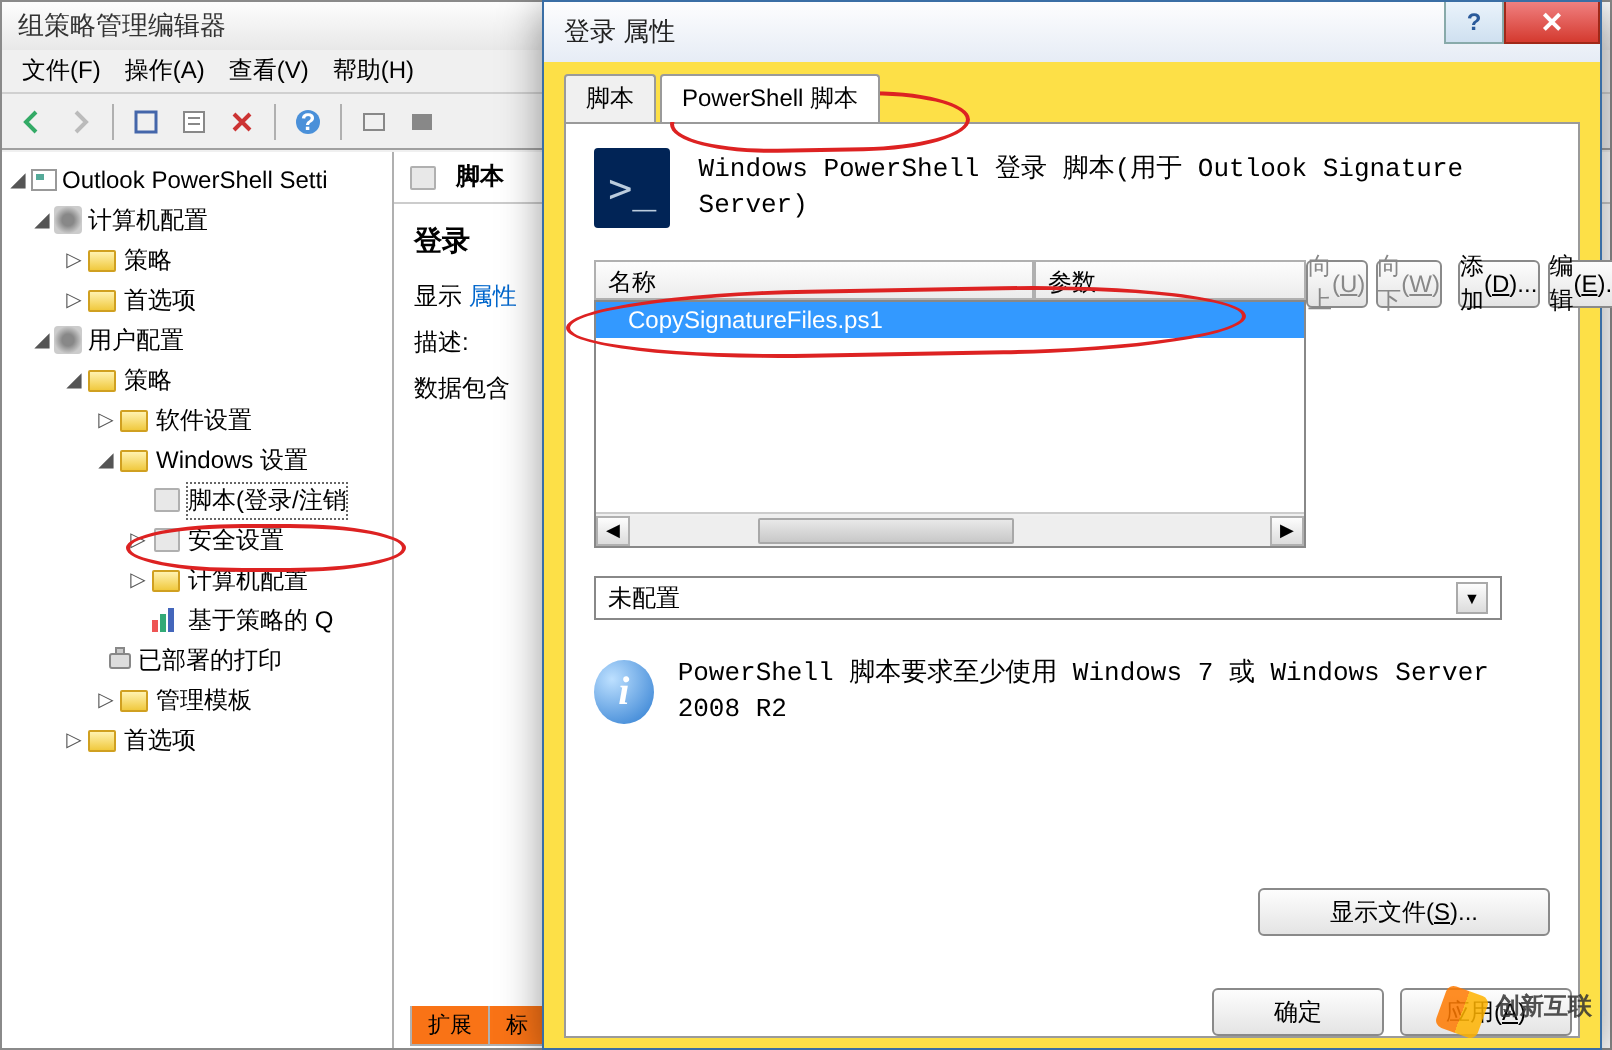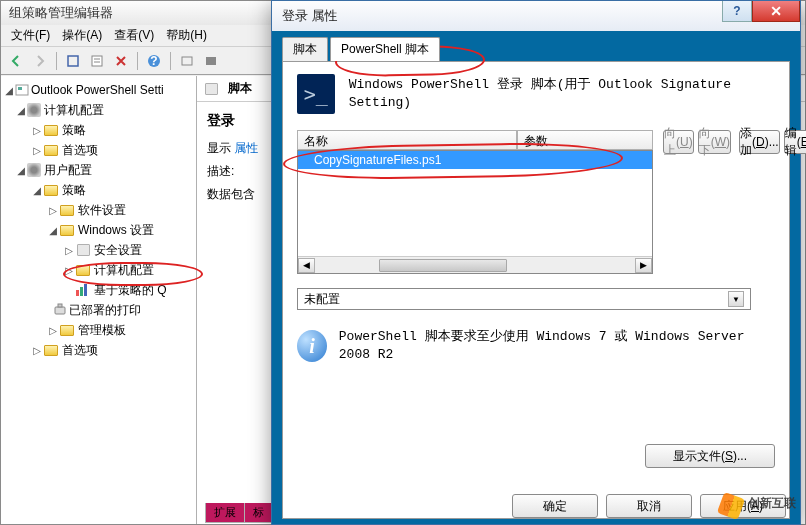--- a/index.html
+++ b/index.html
@@ -29,40 +29,40 @@
 .tree-row.selected .label-box { outline: 1px dotted #666; }
 .red-circle1 { position: absolute; border: 2px solid #d22; border-radius: 50%; pointer-events: none; }
 
 .content-pane { flex: 1; background: #fff; position: relative; }
 .content-header { height: 26px; background: #fff; border-bottom: 1px solid #ccc; display: flex; align-items: center; padding-left: 6px; gap: 6px; }
 .content-body { padding: 10px; }
 .content-title { font-weight: bold; font-size: 14px; margin-bottom: 10px; }
 .content-label { margin: 6px 0; }
 .content-link { color: #0066cc; }
 .bottom-tabs { position: absolute; bottom: 0; left: 0; height: 22px; display: flex; align-items: center; padding-left: 8px; }
-.bottom-tab { border: 1px solid #b0b0b0; border-top: none; padding: 2px 8px; background: #be185d; margin-right: -1px; font-size: 11px; }
-
-
-.dialog { position: absolute; left: 271px; top: 0; width: 530px; height: 525px; background: #0369a1; border: 1px solid #3a6ea5; box-shadow: 0 4px 20px rgba(0,0,0,0.4); }
+.bottom-tab { border: 1px solid #b0b0b0; border-top: none; padding: 2px 8px; background: #f97316; margin-right: -1px; font-size: 11px; }
+
+
+.dialog { position: absolute; left: 271px; top: 0; width: 530px; height: 525px; background: #fde047; border: 1px solid #3a6ea5; box-shadow: 0 4px 20px rgba(0,0,0,0.4); }
 .dlg-titlebar { height: 30px; background: linear-gradient(#fdfdfe,#e6ecf5); display: flex; align-items: center; padding-left: 10px; position: relative; }
 .dlg-title { font-size: 13px; color: #222; }
 .dlg-btns { position: absolute; right: 0; top: 0; display: flex; }
 .dlg-btn { width: 30px; height: 21px; border: 1px solid #8aa; border-top: none; background: linear-gradient(#eaf3fb,#cfe0f0); display: flex; align-items: center; justify-content: center; font-family: Arial; }
 .dlg-btn.help { width: 30px; }
 .dlg-btn.close { width: 48px; background: linear-gradient(#f08080,#d43a2f); color: #fff; font-size: 14px; font-weight: bold; border-color: #a02818; }
 .dlg-inner { position: absolute; top: 38px; left: 10px; right: 10px; bottom: 8px; }
 .dlg-tabstrip { height: 22px; display: flex; align-items: flex-end; }
 .dlg-tab { border: 1px solid #9a9a9a; border-bottom: none; padding: 3px 10px; background: #f0f0f0; margin-right: 2px; border-radius: 2px 2px 0 0; }
 .dlg-tab.active { background: #fff; position: relative; z-index: 2; }
 .dlg-tab-body { border: 1px solid #9a9a9a; background: #fff; height: 458px; padding: 12px 14px; position: relative; }
 .ps-header { display: flex; align-items: center; gap: 14px; margin-bottom: 16px; }
 .ps-icon { width: 40px; height: 40px; background: #012456; border-radius: 2px; display: flex; align-items: center; justify-content: center; color: #bcd; font-size: 20px; font-family: Consolas, monospace; }
 .ps-text { font-family: Consolas, 'Courier New', monospace; font-size: 13px; line-height: 1.4; }
 
-.listbox-wrap { display: flex; gap: 10px; margin-top: 6px; }
+.listbox-wrap { display: flex; margin-top: 6px; }
 .listbox { width: 356px; }
 .list-headers { display: flex; height: 20px; }
 .list-header { border: 1px solid #b0b0b0; background: linear-gradient(#fdfdfd,#ececec); padding: 2px 6px; font-size: 12px; }
 .list-header.name { width: 220px; }
 .list-header.param { flex: 1; }
 .list-content { border: 1px solid #888; height: 124px; background: #fff; position: relative; overflow: hidden; }
 .list-row.selected { background: #3399ff; color: #fff; padding: 2px 16px; height: 18px; }
 .list-scroll { position: absolute; bottom: 0; left: 0; right: 0; height: 17px; background: #f0f0f0; border-top: 1px solid #ccc; display: flex; align-items: center; }
 .scroll-arrow { width: 17px; height: 15px; background: linear-gradient(#fdfdfd,#dcdcdc); border: 1px solid #b0b0b0; display: flex; align-items: center; justify-content: center; font-size: 9px; }
 .scroll-track { flex: 1; height: 15px; background: #eee; position: relative; }
@@ -75,21 +75,21 @@
 .win-btn .ul { text-decoration: underline; }
 
 .order-row { margin-top: 14px; }
 .select-box { margin-top: 4px; width: 454px; height: 22px; border: 1px solid #888; background: #fff; padding: 2px 6px; display: flex; align-items: center; justify-content: space-between; }
 .select-arrow { width: 16px; height: 16px; background: linear-gradient(#fdfdfd,#dcdcdc); border: 1px solid #aaa; display: flex; align-items: center; justify-content: center; font-size: 8px; }
 
 .info-row { display: flex; align-items: center; gap: 12px; margin-top: 18px; }
 .info-icon { width: 32px; height: 32px; border-radius: 50%; background: radial-gradient(circle at 30% 30%, #bde0ff, #2a7ad0); display: flex; align-items: center; justify-content: center; color: #fff; font-family: Georgia, serif; font-style: italic; font-size: 20px; font-weight: bold; }
 .info-text { font-family: Consolas, 'Courier New', monospace; font-size: 13px; line-height: 1.4; }
 
-.show-files-btn { position: absolute; right: 14px; bottom: 50px; width: 130px; margin-left: 45px; }
+.show-files-btn { position: absolute; right: 14px; bottom: 50px; width: 146px; margin-left: 45px; }
 
 .footer-btns { position: absolute; right: 14px; bottom: 10px; display: flex; gap: 8px; }
 .footer-btns .win-btn { width: 86px; }
 
 .red-oval { position: absolute; border: 2px solid #d22; border-radius: 50% / 70%; pointer-events: none; transform: rotate(-1deg); }
 
 .watermark { position: absolute; right: 10px; bottom: 8px; display: flex; gap: 6px; color: #333; font-size: 15px; font-weight: bold; opacity: 0.85; }
 .wm-logo { width: 22px; height: 22px; position: relative; }
 .wm-logo::before{content:'';position:absolute;inset:0;background:conic-gradient(#ffb300 0 180deg, #ff7a00 180deg 360deg);border-radius:4px;transform:rotate(20deg);}
 </style>
@@ -200,20 +200,27 @@
             <span class="folder-yellow"></span>
           </span>
           <span>软件设置</span>
         </div>
       <div class="tree-row" style="padding-left:46px">
           <span class="expander">◢</span>
           <span class="folder-icon">
             <span class="folder-yellow"></span>
           </span>
           <span>Windows 设置</span>
+        </div>
+      <div class="tree-row selected" style="padding-left:62px">
+          <span class="expander"></span>
+          <span class="folder-icon">
+            <span class="folder-gray"></span>
+          </span>
+          <span class="label-box">脚本(登录/注销</span>
         </div>
       <div class="tree-row" style="padding-left:62px">
           <span class="expander">▷</span>
           <span class="folder-icon">
             <span class="folder-gray"></span>
           </span>
           <span>安全设置</span>
         </div>
       <div class="tree-row" style="padding-left:62px">
           <span class="expander">▷</span>
@@ -294,21 +301,21 @@
   </div>
 
   <div class="dlg-inner">
     <div class="dlg-tabstrip">
       <div class="dlg-tab">脚本</div>
       <div class="dlg-tab active">PowerShell 脚本</div>
     </div>
     <div class="dlg-tab-body">
       <div class="ps-header">
         <div class="ps-icon">&gt;_</div>
-        <div class="ps-text">Windows PowerShell 登录 脚本(用于 Outlook Signature Setting)</div>
+        <div class="ps-text">Windows PowerShell 登录 脚本(用于 Outlook Signature Server)</div>
       </div>
 
       <div class="listbox-wrap">
         <div class="listbox">
           <div class="list-headers">
             <div class="list-header name">名称</div>
             <div class="list-header param">参数</div>
           </div>
           <div class="list-content">
             <div class="list-row selected">CopySignatureFiles.ps1</div>
@@ -344,21 +351,20 @@
       </div>
 
       <div class="win-btn show-files-btn"><span>显示文件</span>(<span class="ul">S</span>)<span>...</span></div>
 
       <div class="red-oval" style="left:52px; top:-16px; width:150px; height:30px"></div>
       <div class="red-oval" style="left:0px; top:82px; width:340px; height:34px"></div>
     </div>
 
     <div class="footer-btns" style="bottom:-2px; right:4px; position:absolute">
       <div class="win-btn">确定</div>
-      <div class="win-btn">取消</div>
       <div class="win-btn">
           <span>应用(</span>
           <span class="ul">A</span>
           <span>)</span>
         </div>
     </div>
   </div>
 </div>
 
 <div class="watermark">

